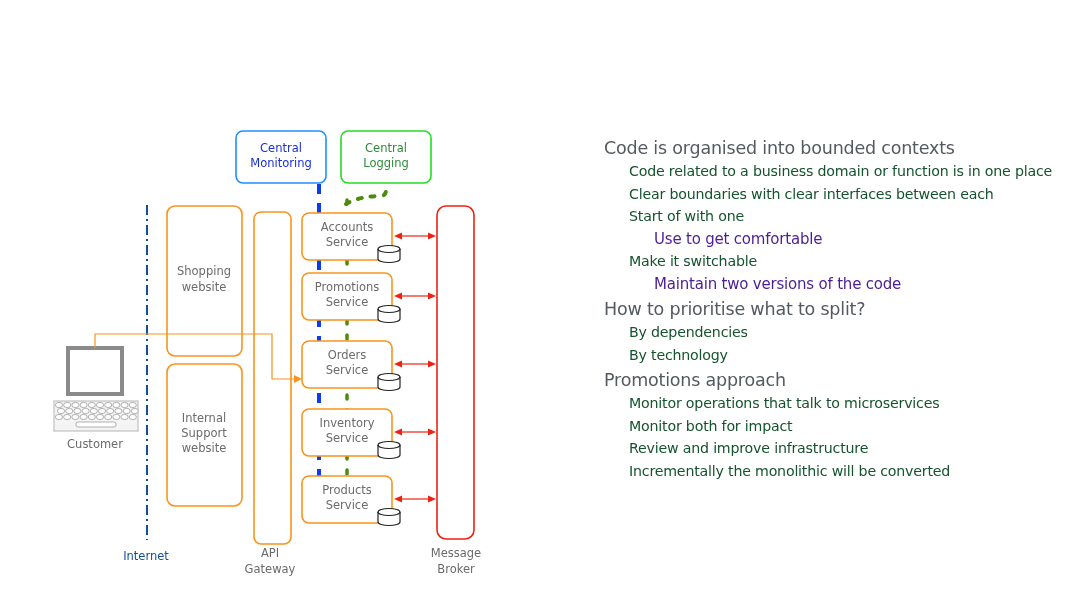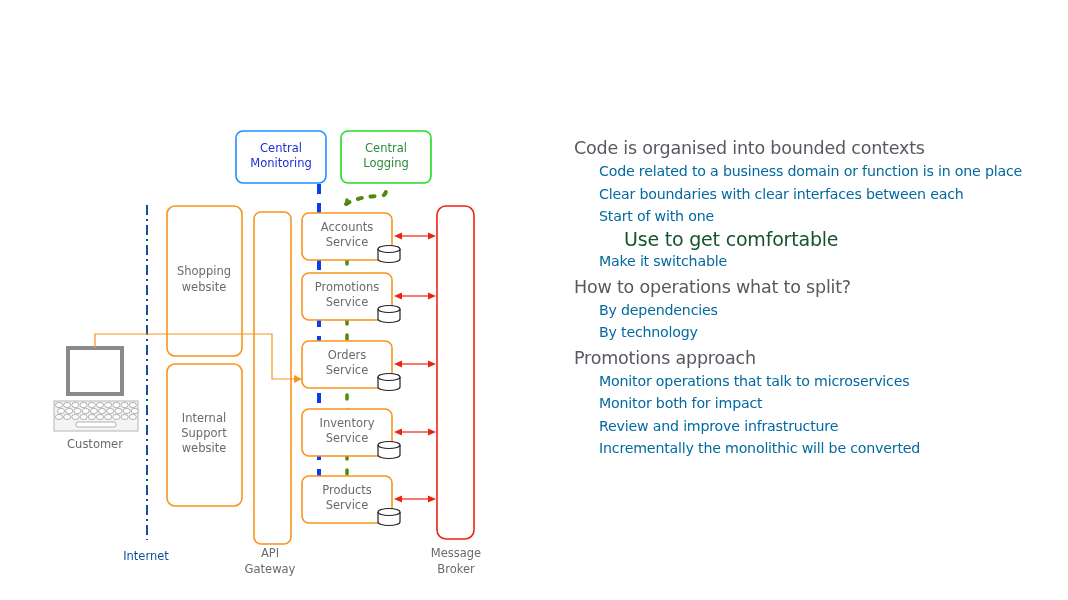--- a/index.html
+++ b/index.html
@@ -2,24 +2,24 @@
 <html><head>
   <meta charset="utf-8">
   <style>
     html, body { margin: 0; padding: 0; background: #ffffff; }
     body { width: 1068px; height: 600px; position: relative; overflow: hidden; font-family: "DejaVu Sans", sans-serif; }
     #diagram { position: absolute; left: 0; top: 0; width: 600px; height: 600px; }
     .box-label { font-family: "DejaVu Sans", sans-serif; font-size: 11.5px; fill: #6b6b6b; text-anchor: middle; }
     .blue-label { fill: #1a2fd6; }
     .green-label { fill: #2e8b3a; }
     .net-label { fill: #124f96; }
-    #bullets { position: absolute; left: 574px; top: 134px; width: 460px; font-family: "DejaVu Sans", sans-serif; }
+    #bullets { position: absolute; left: 604px; top: 134px; width: 460px; font-family: "DejaVu Sans", sans-serif; }
     .l1 { font-size: 17.5px; color: #555960; line-height: 24px; margin-top: 2px; white-space: nowrap; letter-spacing: -0.2px; }
-    .l2 { font-size: 14.2px; color: #0369a1; line-height: 22.5px; padding-left: 25px; white-space: nowrap; letter-spacing: -0.2px; }
-    .l3 { font-size: 19px; color: #14532d; line-height: 22.5px; padding-left: 50px; white-space: nowrap; letter-spacing: -0.2px; }
+    .l2 { font-size: 14.2px; color: #14532d; line-height: 22.5px; padding-left: 25px; white-space: nowrap; letter-spacing: -0.2px; }
+    .l3 { font-size: 15px; color: #4c1d95; line-height: 22.5px; padding-left: 50px; white-space: nowrap; letter-spacing: -0.2px; }
   </style>
 </head>
 <body>
 
 <svg id="diagram" width="600" height="600" viewBox="0 0 600 600" xmlns="http://www.w3.org/2000/svg">
 
   <line x1="319" y1="184" x2="319" y2="520" stroke="#0a3cf0" stroke-width="4" stroke-dasharray="10,9"></line>
 
   <path d="M346 204 Q 360 196 380 196 Q 386 196 386 190" fill="none" stroke="#4d8a0e" stroke-width="4" stroke-dasharray="4,9" stroke-linecap="round"></path>
   <line x1="347" y1="200" x2="347" y2="520" stroke="#4d8a0e" stroke-width="3.5" stroke-dasharray="4,11" stroke-linecap="round"></line>
@@ -179,21 +179,22 @@
   </g>
 </svg>
 
 <div id="bullets">
     <div class="l1">Code is organised into bounded contexts</div>
     <div class="l2">Code related to a business domain or function is in one place</div>
     <div class="l2">Clear boundaries with clear interfaces between each</div>
     <div class="l2">Start of with one</div>
     <div class="l3">Use to get comfortable</div>
     <div class="l2">Make it switchable</div>
-    <div class="l1">How to operations what to split?</div>
+    <div class="l3">Maintain two versions of the code</div>
+    <div class="l1">How to prioritise what to split?</div>
     <div class="l2">By dependencies</div>
     <div class="l2">By technology</div>
     <div class="l1">Promotions approach</div>
     <div class="l2">Monitor operations that talk to microservices</div>
     <div class="l2">Monitor both for impact</div>
     <div class="l2">Review and improve infrastructure</div>
     <div class="l2">Incrementally the monolithic will be converted</div>
   </div>
 
 </body></html>

